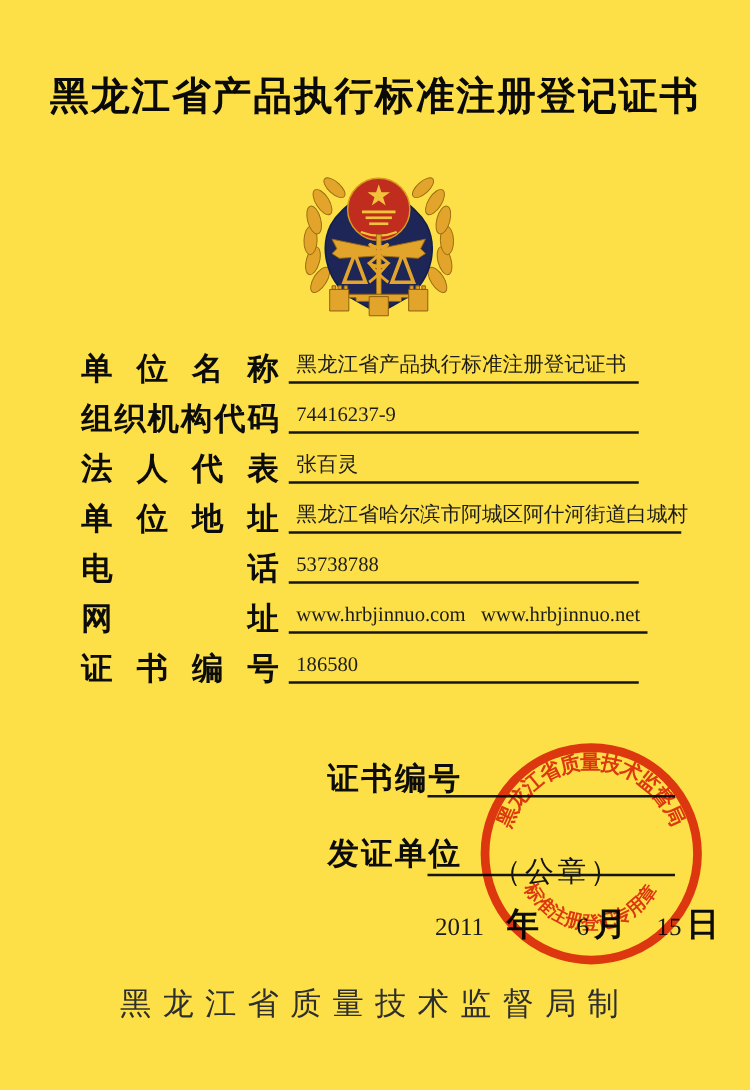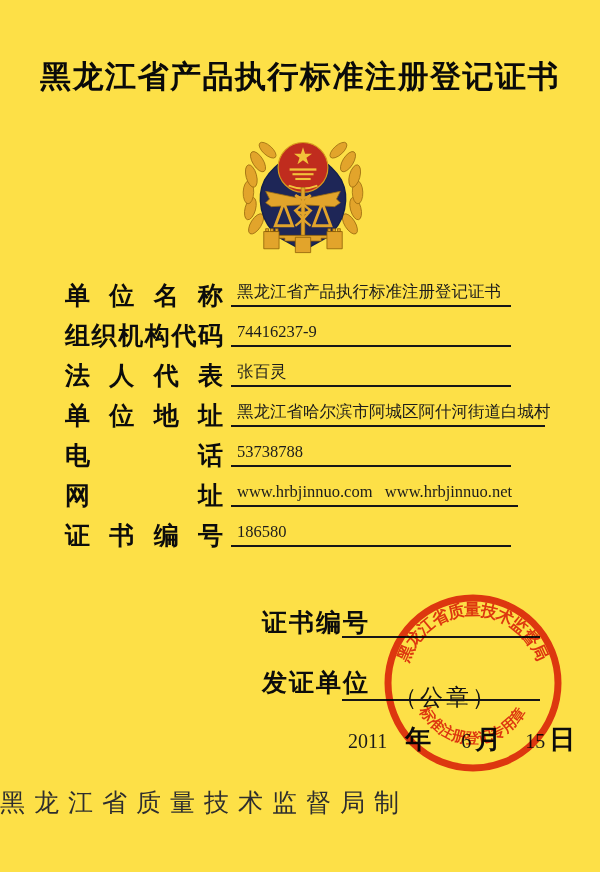--- a/index.html
+++ b/index.html
@@ -51,20 +51,21 @@
   
   .date-line{position:absolute;left:348px;top:722px;white-space:nowrap;}
   .date-num{font-size:20px;color:#1a1a1a;}
   .date-unit{font-size:26px;font-weight:bold;color:#0c0c0c;}
   .gap-a{margin-left:14px;}
   .gap-b{margin-left:26px;}
   .gap-c{margin-left:20px;}
   
   .footer{
     position:absolute;left:0;top:786px;width:100%;
+    text-align:center;
     font-size:25px;letter-spacing:9px;font-weight:400;color:#2e2e2e;font-family:Liberation Mono, monospace;
   }
   
   .seal{
     position:absolute;left:378px;top:588px;width:190px;height:190px;
     mix-blend-mode:multiply;opacity:.93;
   }
 </style>
 </head>
 <body>

